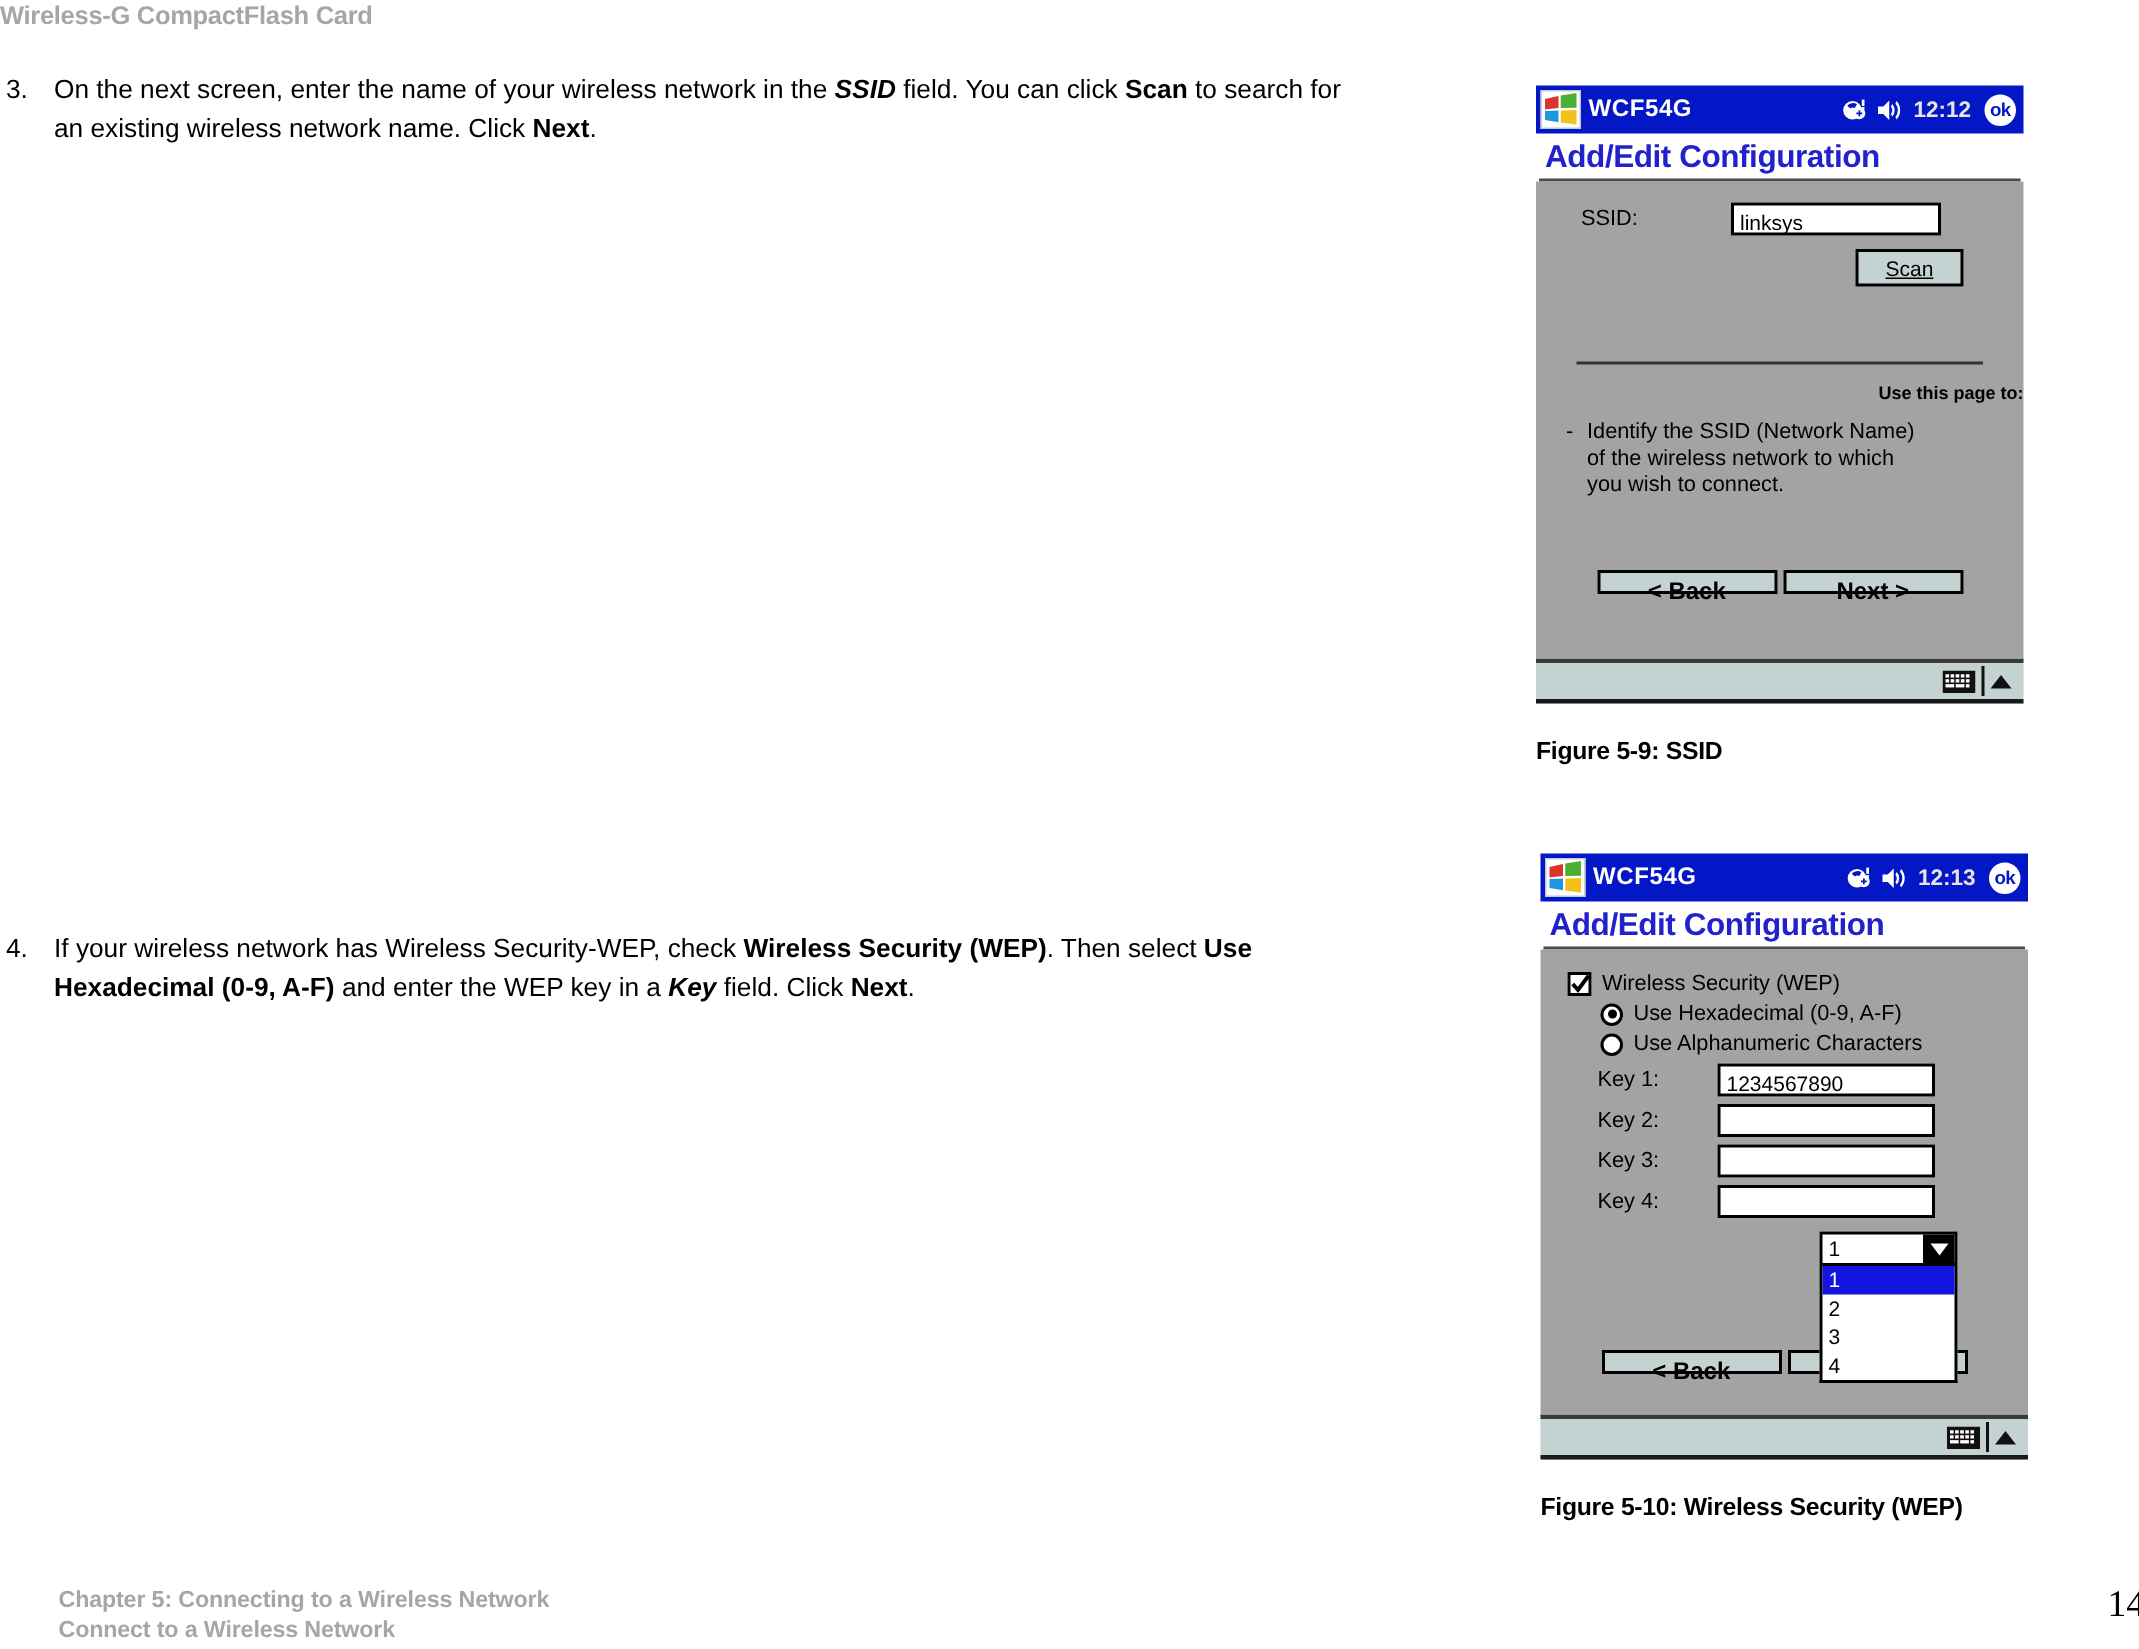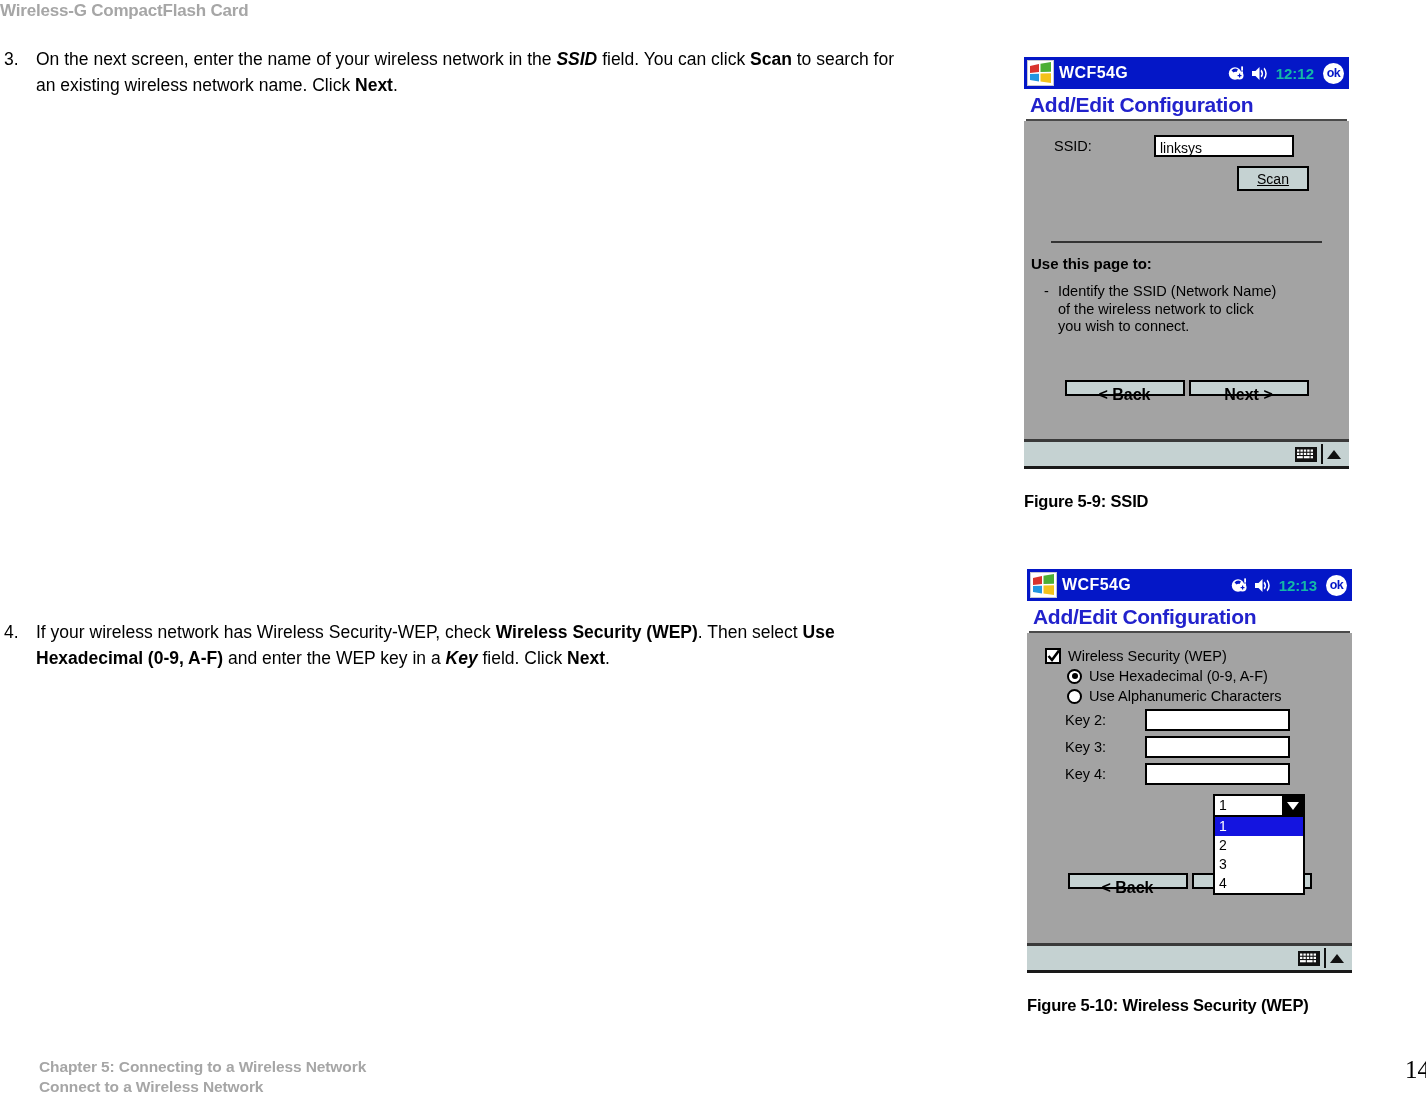--- a/index.html
+++ b/index.html
@@ -100,21 +100,21 @@
   .tb-icons {
     display: flex;
     align-items: center;
     gap: 7px;
     margin-right: 6px;
     flex: 0 0 auto;
   }
   .ico-conn { width: 16px; height: 16px; display:block; }
   .ico-spk  { width: 18px; height: 15px; display:block; }
   .tb-time {
-    color: #14b8a6;
+    color: #e5e5e5;
     font-size: 15px;
     font-weight: bold;
     letter-spacing: 0px;
   }
   .ok-btn {
     width: 21px; height: 21px;
     border-radius: 50%;
     background: #ffffff;
     color: #0417c7;
     font-size: 12.5px;
@@ -188,23 +188,24 @@
   }
   .scan-btn { width: 72px; height: 25px; line-height: 22px; }
   .scan-btn u { text-decoration: underline; }
 
   .mid-rule {
     height: 2px;
     background: #333;
     margin: 50px 27px 0 27px;
   }
   .use-this {
-    font-size: 15px;
+    font-size: 12px;
     font-weight: bold;
     padding: 12px 0 0 7px;
+    text-align: right;
   }
   .bullet-block {
     display: flex;
     padding: 11px 0 0 20px;
     font-size: 14.5px;
     line-height: 17.5px;
   }
   .bullet-dash { width: 14px; flex: 0 0 14px; }
   .bullet-text { flex: 1 1 auto; }
 
@@ -445,21 +446,21 @@
       </div>
 
       <div class="mid-rule"></div>
 
       <div class="use-this">Use this page to:</div>
 
       <div class="bullet-block">
         <div class="bullet-dash">-</div>
         <div class="bullet-text">
           <div>Identify the SSID (Network Name)</div>
-          <div>of the wireless network to click</div>
+          <div>of the wireless network to which</div>
           <div>you wish to connect.</div>
         </div>
       </div>
 
       <div class="nav-row" style="top:259px;">
         <div class="btn nav-btn">&lt; Back</div>
         <div class="btn nav-btn">Next &gt;</div>
       </div>
 
     </div>
@@ -545,20 +546,24 @@
           <div class="radio on"></div>
           <span>Use Hexadecimal (0-9, A-F)</span>
         </div>
 
         <div class="wep-line radio-line">
           <div class="radio"></div>
           <span>Use Alphanumeric Characters</span>
         </div>
 
         <div class="key-row">
+          <div class="key-label">Key 1:</div>
+          <div class="textbox key-input filled">1234567890</div>
+        </div>
+        <div class="key-row">
           <div class="key-label">Key 2:</div>
           <div class="textbox key-input"></div>
         </div>
         <div class="key-row">
           <div class="key-label">Key 3:</div>
           <div class="textbox key-input"></div>
         </div>
         <div class="key-row">
           <div class="key-label">Key 4:</div>
           <div class="textbox key-input"></div>

